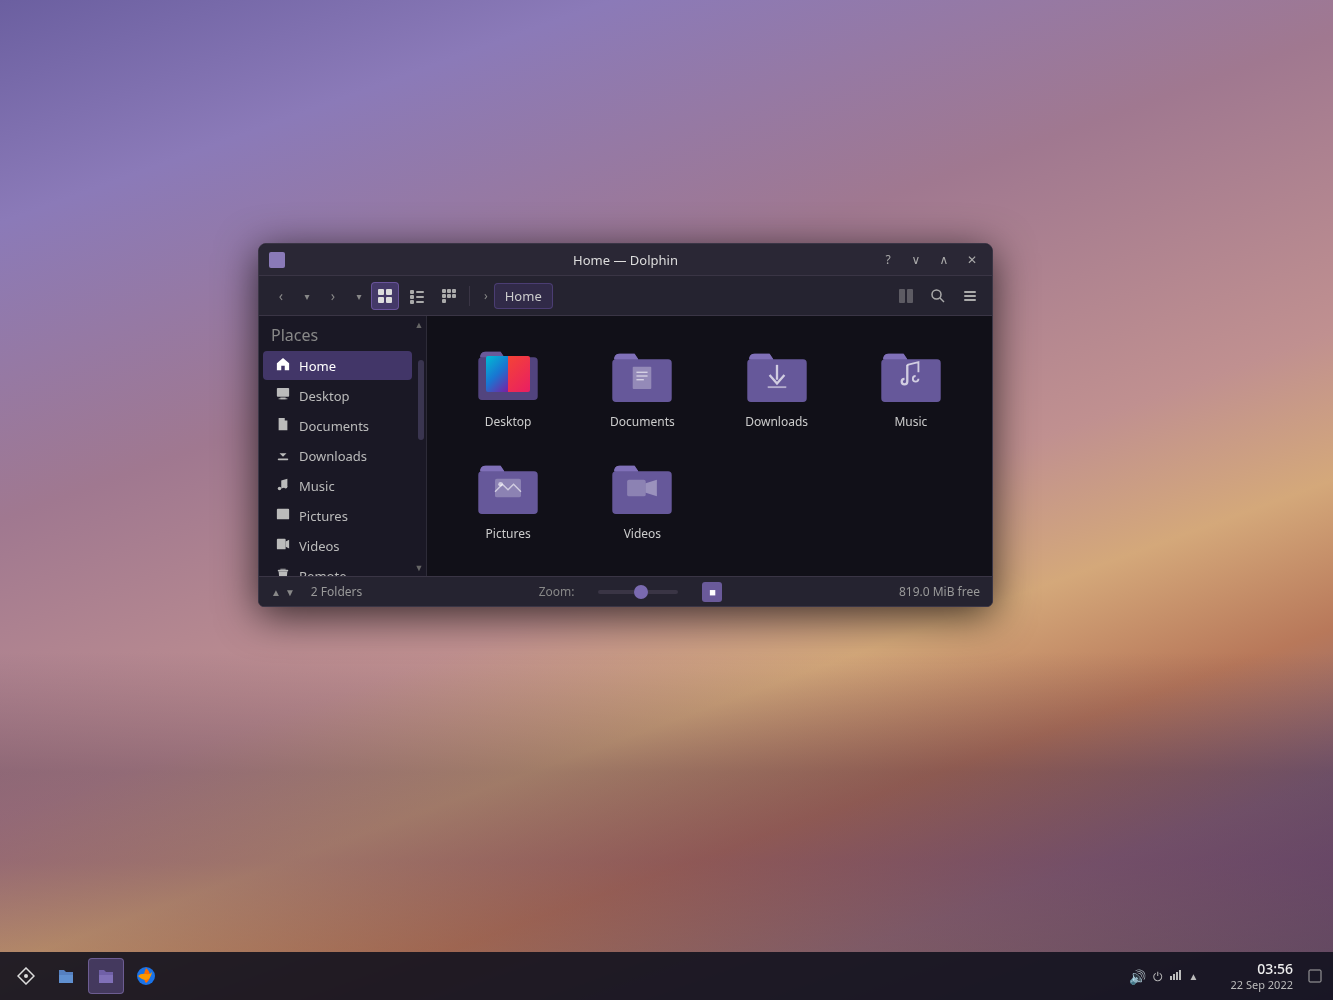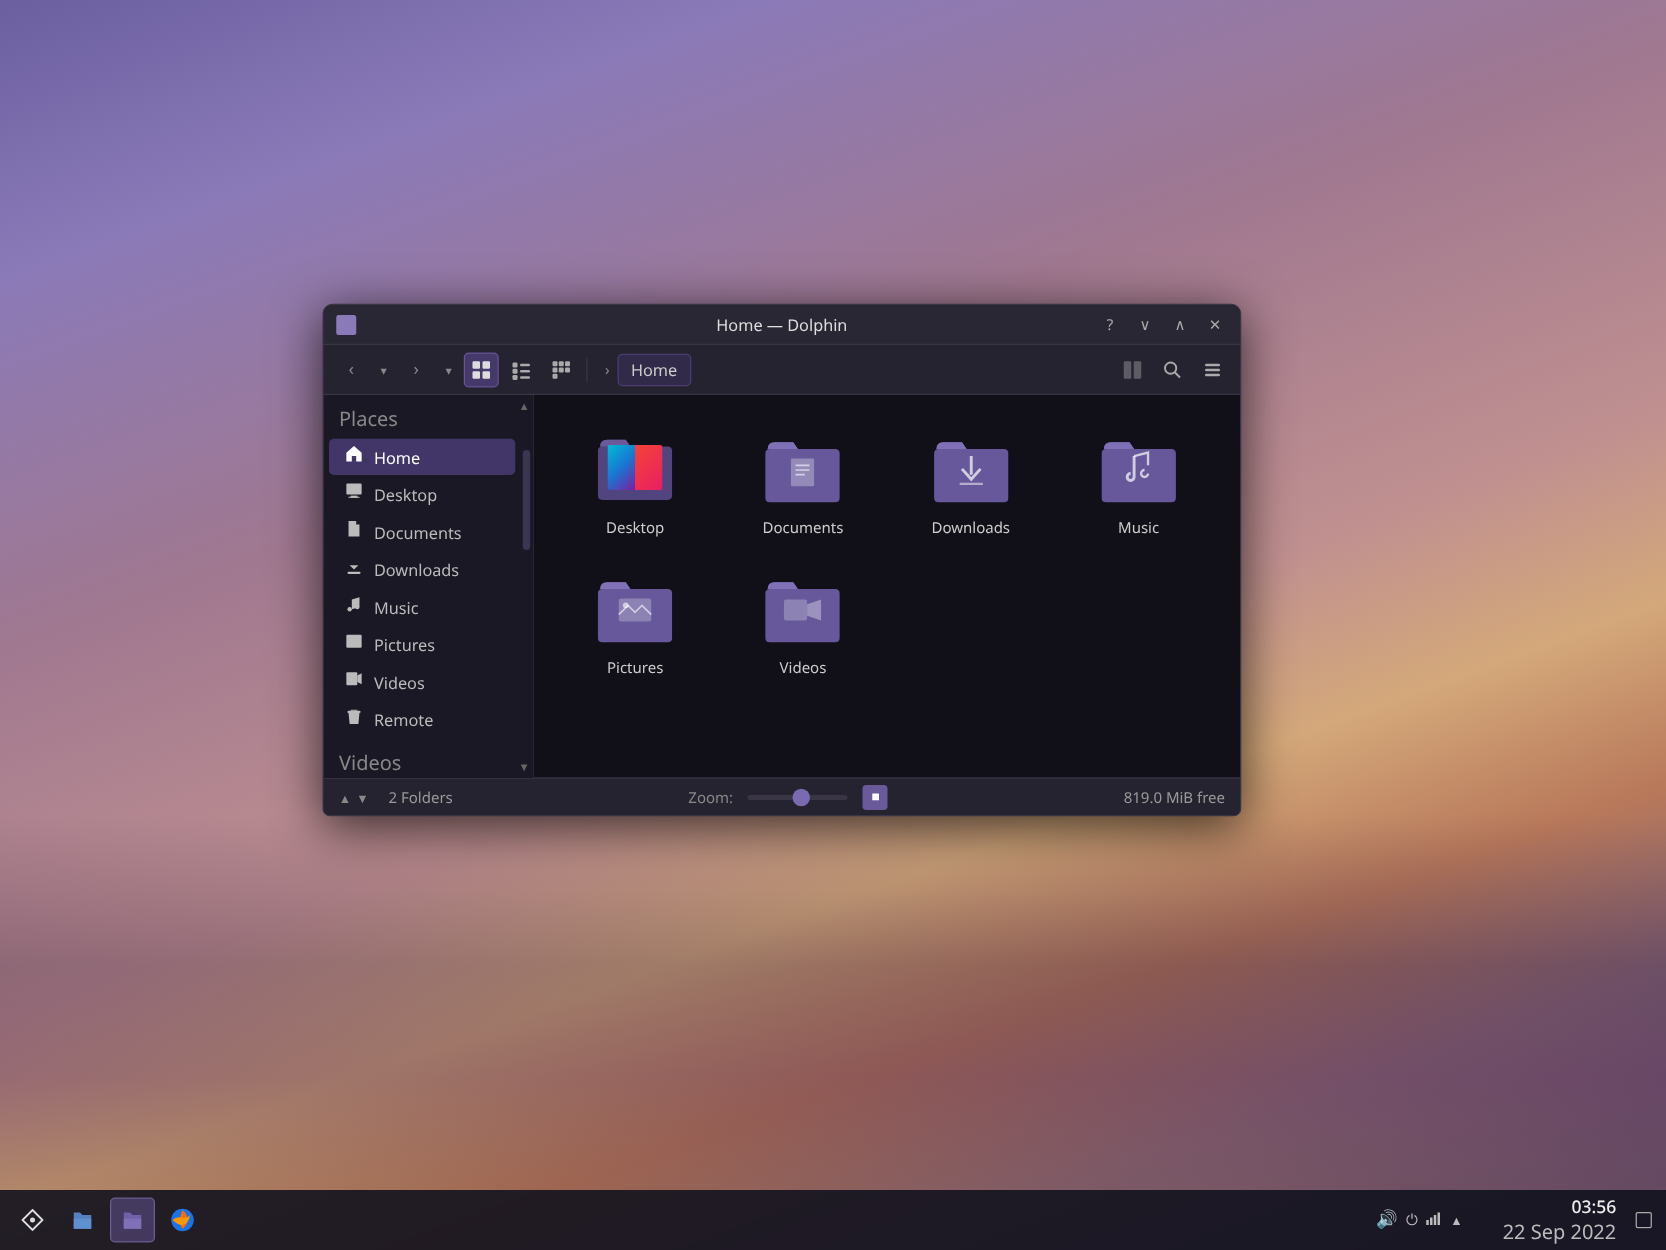--- a/index.html
+++ b/index.html
@@ -55,35 +55,35 @@
       gap: 8px;
       font-size: 12px;
       color: #ddd;
     }
     .taskbar-clock {
       text-align: right;
       line-height: 1.3;
       margin-left: 16px;
     }
     .taskbar-clock .time { font-size: 14px; font-weight: 500; color: #eee; }
-    .taskbar-clock .date { font-size: 16px; color: #bbb; }
+    .taskbar-clock .date { font-size: 11px; color: #bbb; }
     .taskbar-sys-icons {
       display: flex;
       align-items: center;
       gap: 6px;
       margin-right: 8px;
     }
 
     
     .dolphin-window {
       position: absolute;
       top: 243px;
       left: 258px;
       width: 735px;
-      height: 410px;
+      height: 364px;
       background: #1e1c26;
       border-radius: 8px 8px 6px 6px;
       box-shadow: 0 8px 40px rgba(0,0,0,0.7);
       display: flex;
       flex-direction: column;
       border: 1px solid #3a3545;
       overflow: hidden;
     }
 
     
@@ -320,21 +320,21 @@
       border-top: 1px solid #3a3545;
       font-size: 12px;
       color: #999;
       gap: 16px;
       flex-shrink: 0;
     }
     .status-folders { flex-shrink: 0; }
     .zoom-section {
       display: flex;
       align-items: center;
-      gap: 12px;
+      gap: 24px;
       flex: 1;
       justify-content: center;
     }
     .zoom-label { color: #888; }
     .zoom-slider {
       width: 80px;
       height: 4px;
       background: #3a3545;
       border-radius: 2px;
       position: relative;

